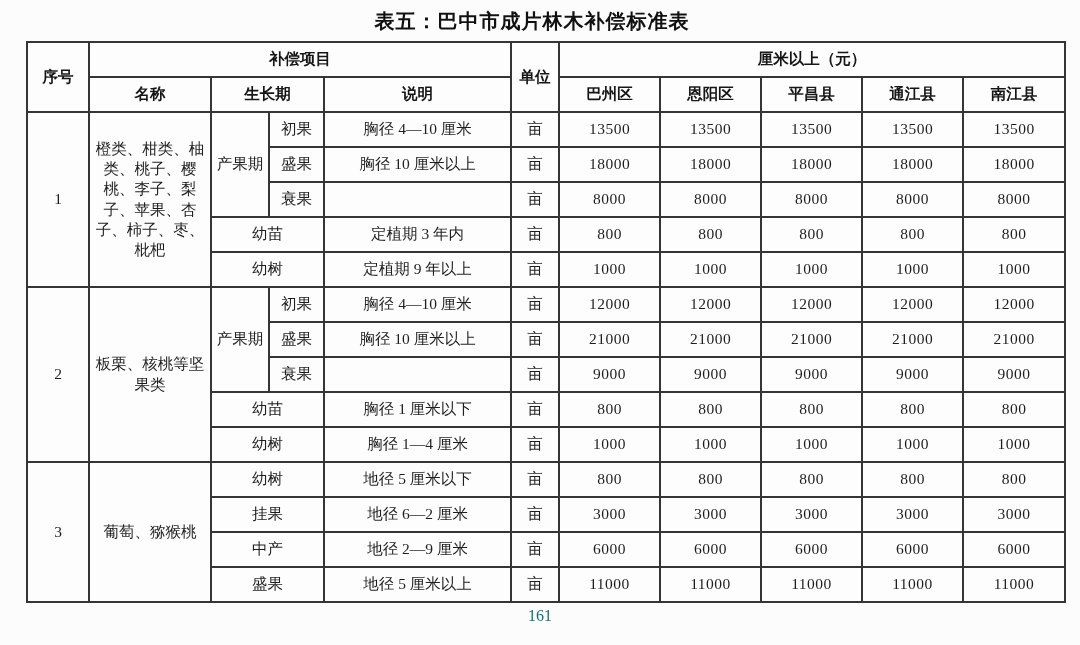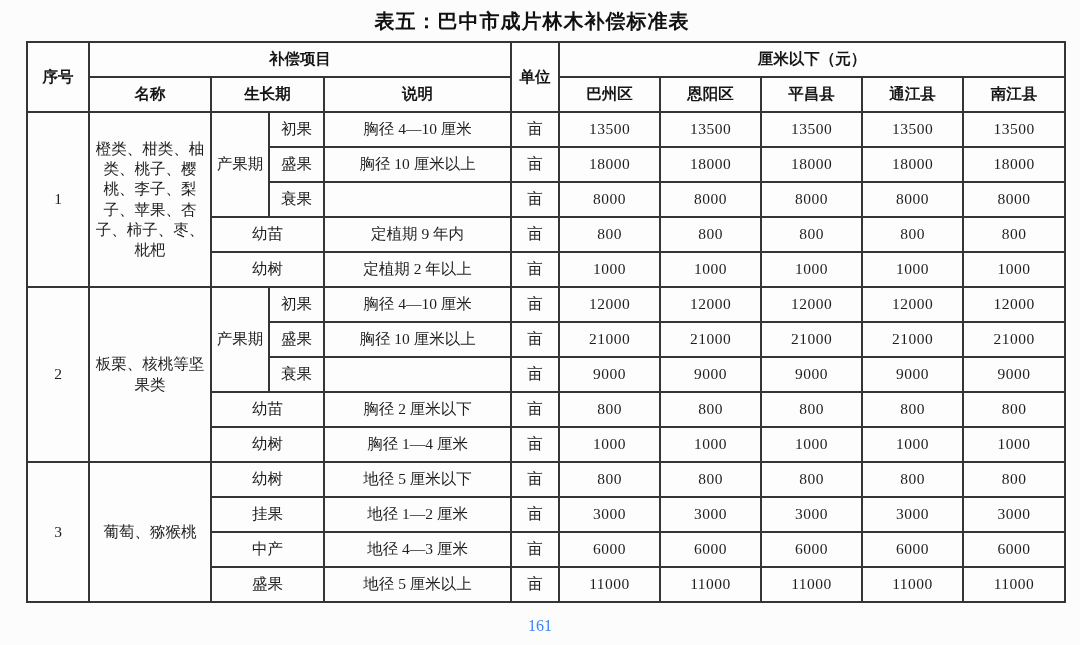--- a/index.html
+++ b/index.html
@@ -51,22 +51,22 @@
     padding: 2px 7px;
     line-height: 1.45;
   }
   td.num-cell {
     font-size: 16px;
     letter-spacing: 0.5px;
   }
   .page-footer {
     text-align: center;
     font-size: 16px;
-    margin-top: 14px;
-    color: #3b82f6;
+    margin-top: 4px;
+    color: #0f766e;
   }
 </style>
 </head>
 <body>
 
 <div class="doc-title">表五：巴中市成片林木补偿标准表</div>
 
 <table class="comp-table">
   <colgroup>
     <col style="width:62px">
@@ -80,21 +80,21 @@
       <col style="width:101px">
       <col style="width:101px">
       <col style="width:102px">
   </colgroup>
 
   <tbody>
       <tr>
     <th rowspan="2">序号</th>
     <th colspan="4">补偿项目</th>
     <th rowspan="2">单位</th>
-    <th colspan="5">厘米以下（元）</th>
+    <th colspan="5">厘米以上（元）</th>
   </tr>
   <tr>
     <th>名称</th>
     <th colspan="2">生长期</th>
     <th>说明</th>
     <th>巴州区</th>
     <th>恩阳区</th>
     <th>平昌县</th>
     <th>通江县</th>
     <th>南江县</th>
@@ -128,31 +128,31 @@
     <td></td>
     <td>亩</td>
     <td class="num-cell">8000</td>
     <td class="num-cell">8000</td>
     <td class="num-cell">8000</td>
     <td class="num-cell">8000</td>
     <td class="num-cell">8000</td>
   </tr>
   <tr>
     <td colspan="2">幼苗</td>
-    <td>定植期 9 年内</td>
+    <td>定植期 3 年内</td>
     <td>亩</td>
     <td class="num-cell">800</td>
     <td class="num-cell">800</td>
     <td class="num-cell">800</td>
     <td class="num-cell">800</td>
     <td class="num-cell">800</td>
   </tr>
   <tr>
     <td colspan="2">幼树</td>
-    <td>定植期 2 年以上</td>
+    <td>定植期 9 年以上</td>
     <td>亩</td>
     <td class="num-cell">1000</td>
     <td class="num-cell">1000</td>
     <td class="num-cell">1000</td>
     <td class="num-cell">1000</td>
     <td class="num-cell">1000</td>
   </tr>
 
   <tr>
     <td rowspan="5">2</td>
@@ -182,21 +182,21 @@
     <td></td>
     <td>亩</td>
     <td class="num-cell">9000</td>
     <td class="num-cell">9000</td>
     <td class="num-cell">9000</td>
     <td class="num-cell">9000</td>
     <td class="num-cell">9000</td>
   </tr>
   <tr>
     <td colspan="2">幼苗</td>
-    <td>胸径 2 厘米以下</td>
+    <td>胸径 1 厘米以下</td>
     <td>亩</td>
     <td class="num-cell">800</td>
     <td class="num-cell">800</td>
     <td class="num-cell">800</td>
     <td class="num-cell">800</td>
     <td class="num-cell">800</td>
   </tr>
   <tr>
     <td colspan="2">幼树</td>
     <td>胸径 1—4 厘米</td>
@@ -215,31 +215,31 @@
     <td>地径 5 厘米以下</td>
     <td>亩</td>
     <td class="num-cell">800</td>
     <td class="num-cell">800</td>
     <td class="num-cell">800</td>
     <td class="num-cell">800</td>
     <td class="num-cell">800</td>
   </tr>
   <tr>
     <td colspan="2">挂果</td>
-    <td>地径 1—2 厘米</td>
+    <td>地径 6—2 厘米</td>
     <td>亩</td>
     <td class="num-cell">3000</td>
     <td class="num-cell">3000</td>
     <td class="num-cell">3000</td>
     <td class="num-cell">3000</td>
     <td class="num-cell">3000</td>
   </tr>
   <tr>
     <td colspan="2">中产</td>
-    <td>地径 4—3 厘米</td>
+    <td>地径 2—9 厘米</td>
     <td>亩</td>
     <td class="num-cell">6000</td>
     <td class="num-cell">6000</td>
     <td class="num-cell">6000</td>
     <td class="num-cell">6000</td>
     <td class="num-cell">6000</td>
   </tr>
   <tr>
     <td colspan="2">盛果</td>
     <td>地径 5 厘米以上</td>

